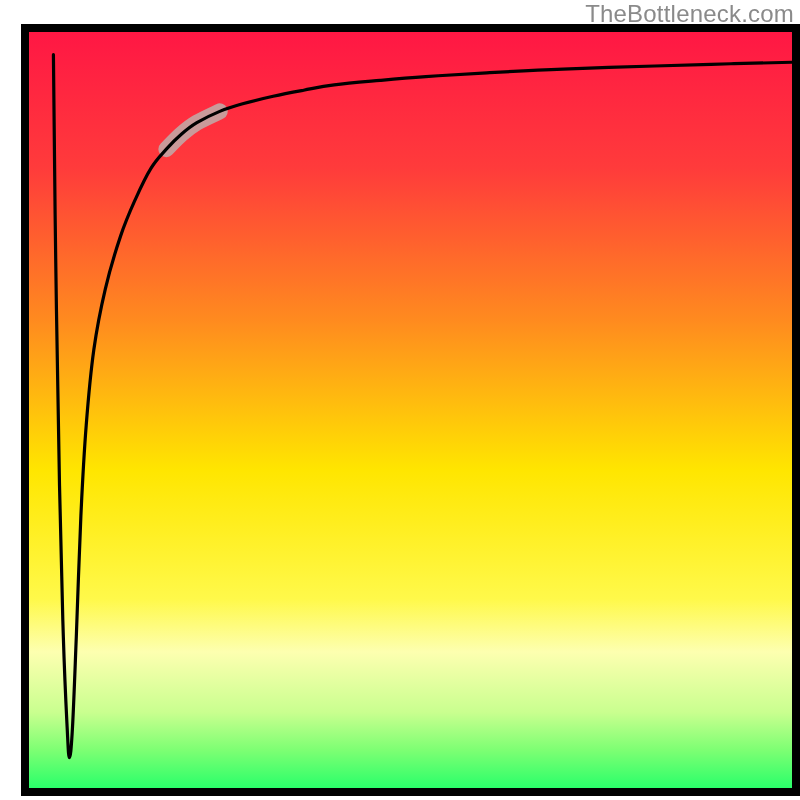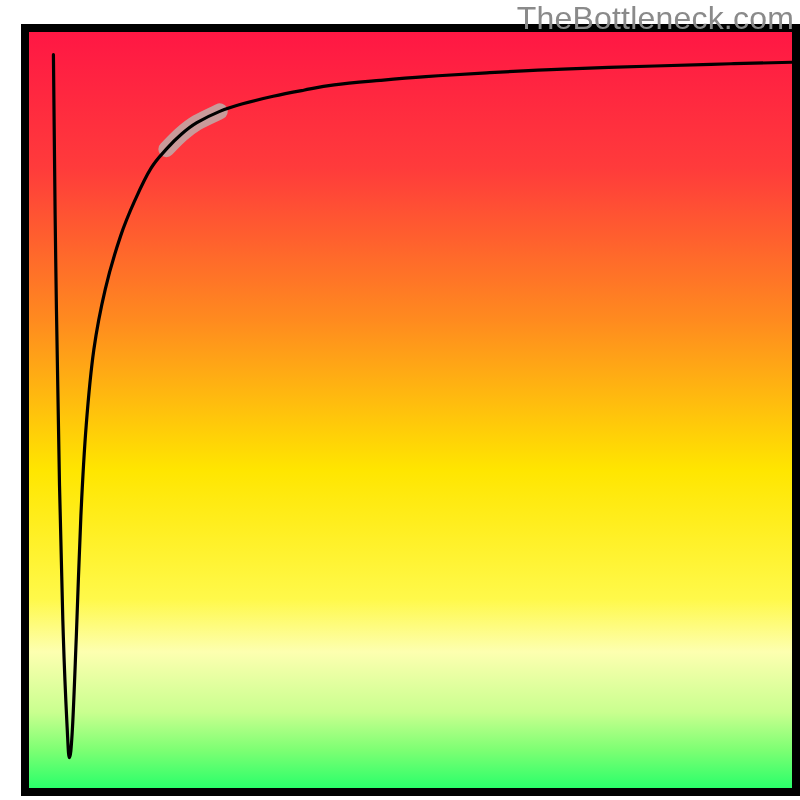--- a/index.html
+++ b/index.html
@@ -12,21 +12,21 @@
   }
   .stage {
     position: relative;
     width: 800px;
     height: 800px;
   }
   .watermark {
     position: absolute;
     top: 0px;
     right: 6px;
-    font-size: 32px;
+    font-size: 24px;
     font-weight: 500;
     color: #8a8a8a;
     letter-spacing: 0.2px;
     z-index: 10;
   }
   svg.plot {
     position: absolute;
     left: 0;
     top: 0;
     width: 800px;

